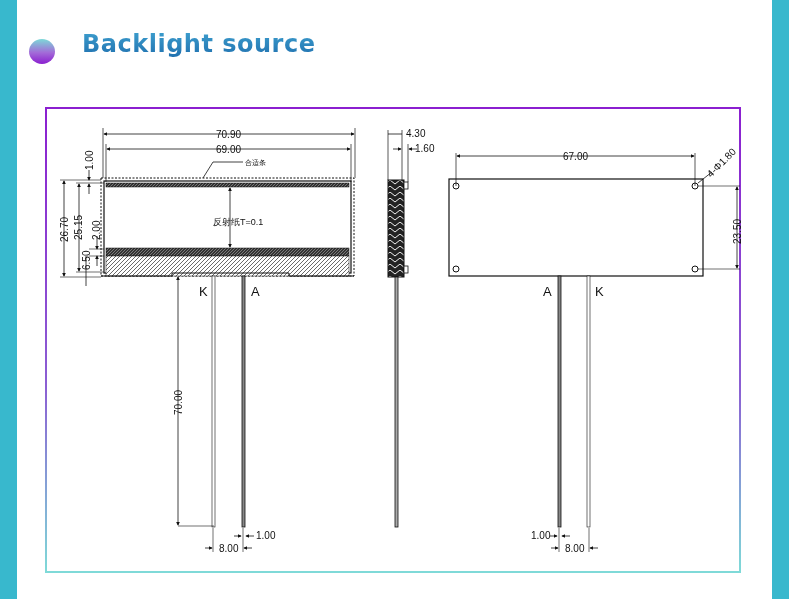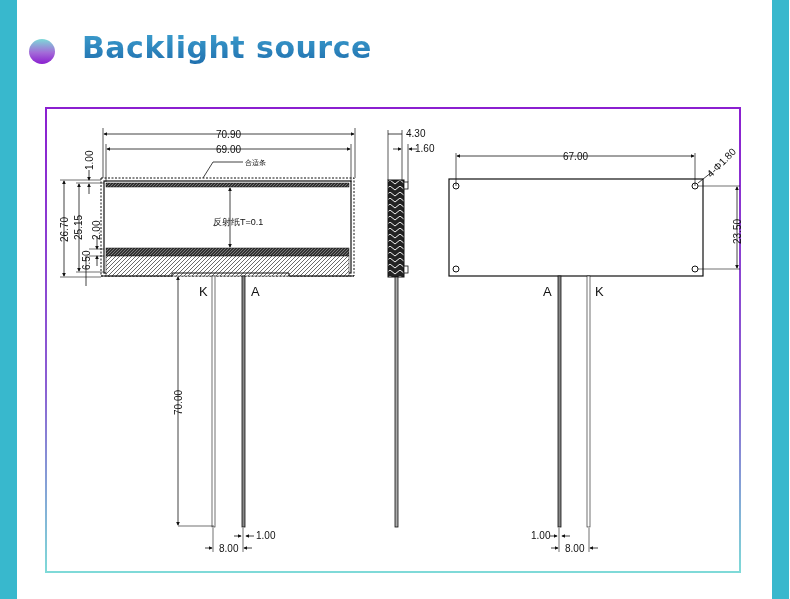--- a/index.html
+++ b/index.html
@@ -3,21 +3,21 @@
 <meta charset="utf-8">
 <style>
   html, body { margin:0; padding:0; }
   body { width:790px; height:599px; position:relative; background:#ffffff; overflow:hidden;
          font-family:"DejaVu Sans", sans-serif; }
   .side-bar { position:absolute; top:0; width:17px; height:599px; background:#38b8cd; }
   .side-left { left:0; }
   .side-right { left:772px; }
   .bullet { position:absolute; left:29px; top:39px; width:26px; height:25px; border-radius:50%;
             background:linear-gradient(180deg,#7dd9d8 0%,#a36ad8 55%,#8a1fcf 100%); }
-  .title { position:absolute; left:82px; top:30px; font-size:30px; font-weight:bold; letter-spacing:0.5px;
+  .title { position:absolute; left:82px; top:30px; font-size:24px; font-weight:bold; letter-spacing:0.5px;
            color:#2a86c0; background:linear-gradient(180deg,#3ea0cf 0%,#1f6fae 100%);
            -webkit-background-clip:text; background-clip:text; -webkit-text-fill-color:transparent; }
   .frame { position:absolute; left:45px; top:107px; width:696px; height:466px; box-sizing:border-box;
            border:2px solid; border-image:linear-gradient(180deg,#8b1fd0 0%,#8b5fd3 60%,#7fdad8 100%) 1; }
   svg.drawing { position:absolute; left:0; top:0; width:790px; height:599px; }
   svg text { font-family:"Liberation Sans", sans-serif; fill:#111; }
   .dim { font-size:10px; }
   .lbl { font-size:13px; }
 </style>
 </head>

